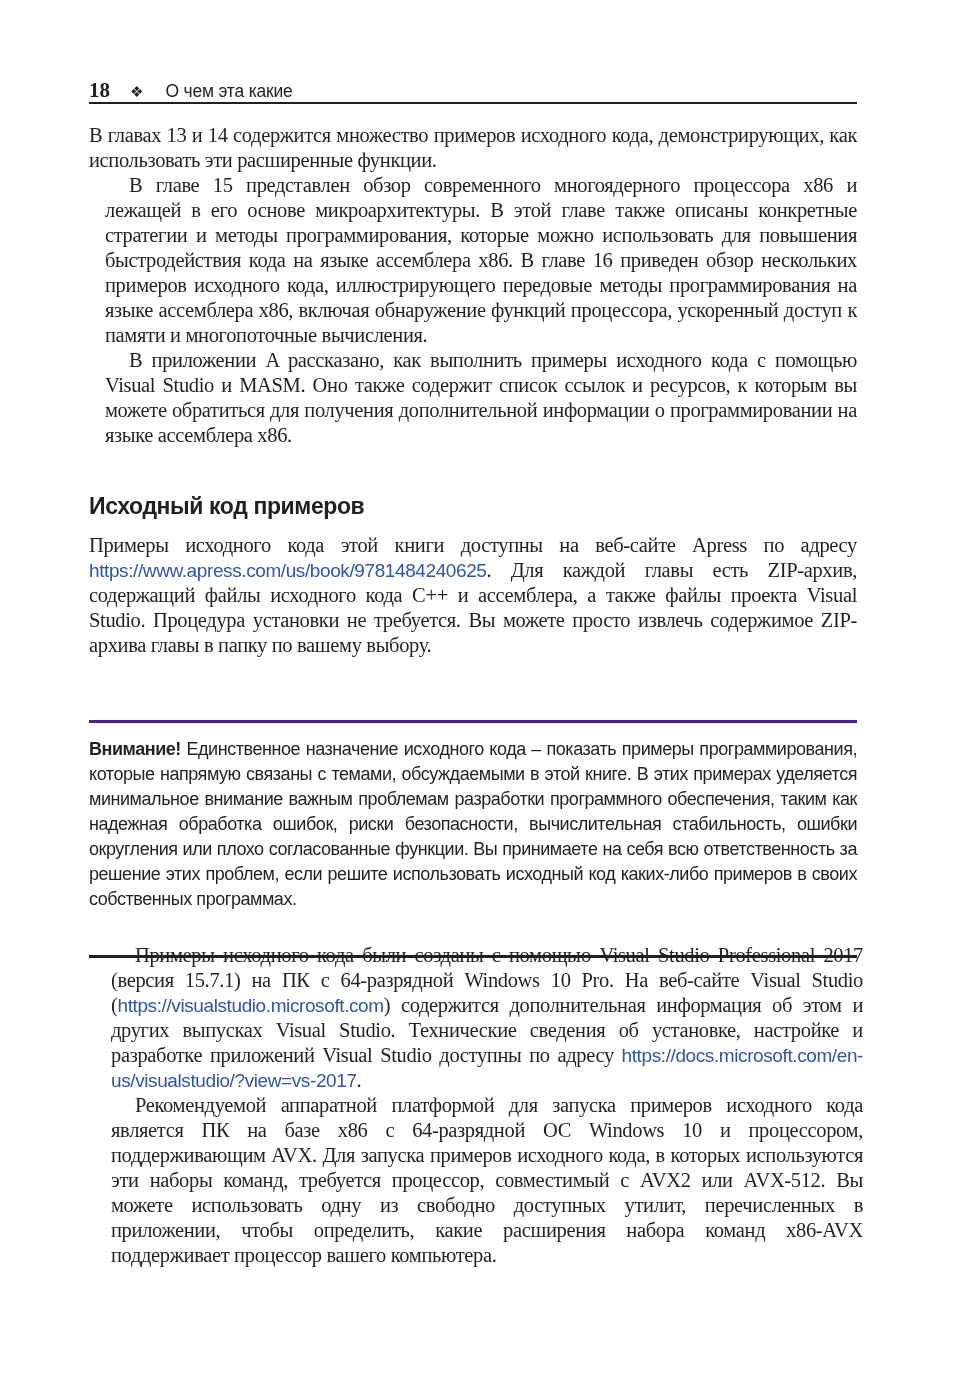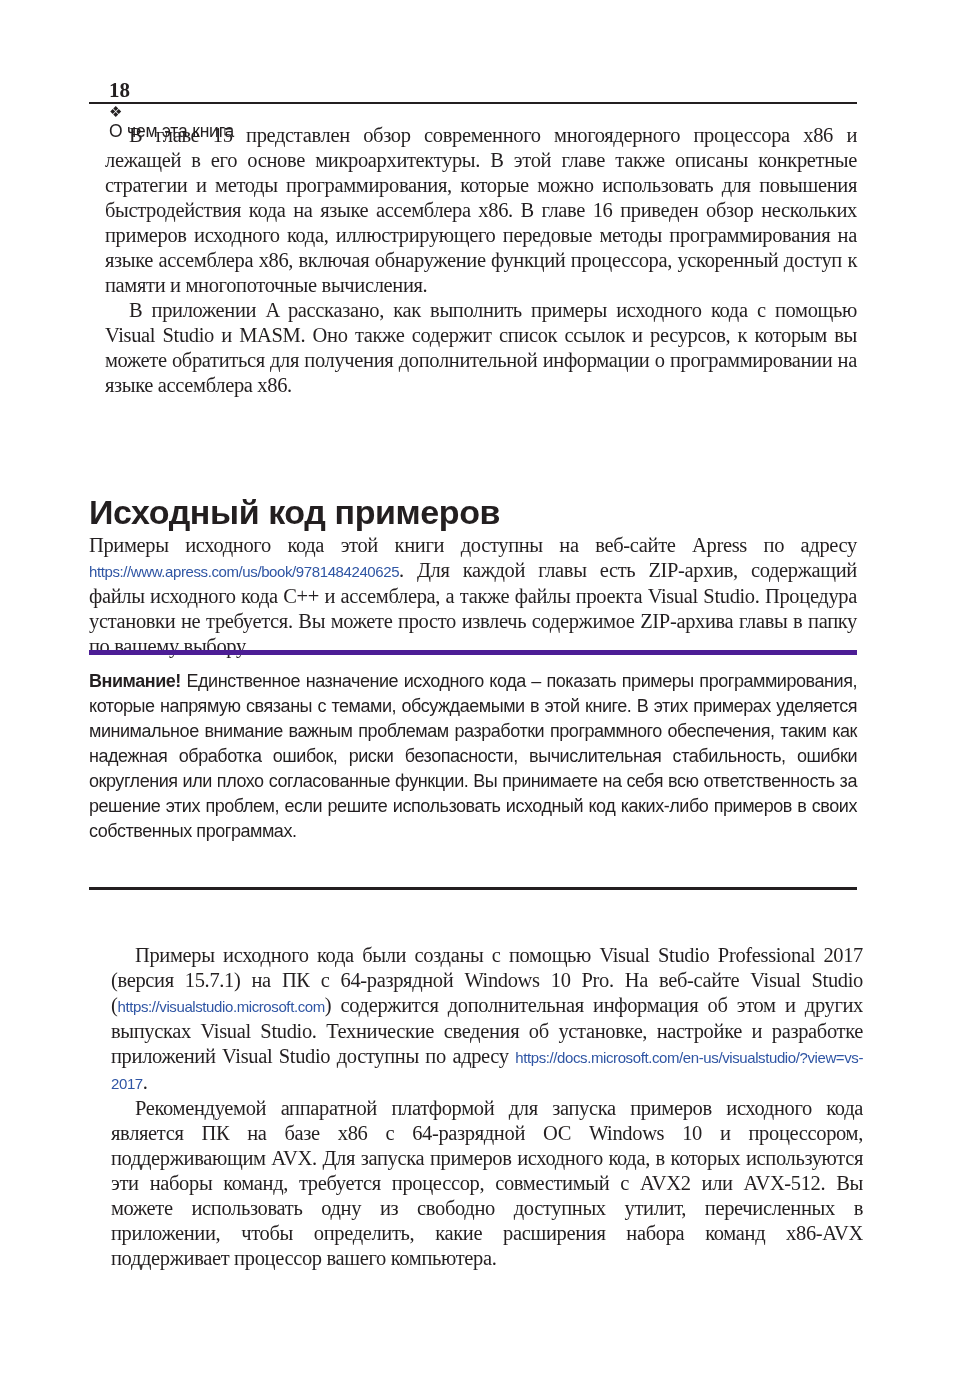--- a/index.html
+++ b/index.html
@@ -2,70 +2,71 @@
 <html><head>
 <meta charset="utf-8">
 <style>
   html, body { margin: 0; padding: 0; background: #ffffff; }
   body { width: 974px; height: 1388px; position: relative; overflow: hidden; }
   .page { position: absolute; left: 89px; top: 0; width: 768px; color: #231f20; }
 
   .running-head {
     position: absolute; top: 76px; left: 0; width: 768px; height: 26px;
     border-bottom: 2.5px solid #231f20;
-    display: flex; align-items: baseline; flex-direction: column;
+    display: flex; align-items: baseline;
   }
   .page-number { font-family: "Liberation Serif", serif; font-weight: bold; font-size: 21px; margin-top: 2px; }
   .head-ornament { font-family: "DejaVu Sans", sans-serif; font-size: 15px; margin-left: 20px; margin-right: 22px; }
   .head-title { font-family: "Liberation Sans", sans-serif; font-size: 17.5px; letter-spacing: -0.2px; }
 
   .body-text {
     font-family: "Liberation Serif", serif;
     font-size: 20.5px; line-height: 25px;
     text-align: justify; margin: 0;
     letter-spacing: -0.35px;
   }
   .indent { text-indent: 24px; margin-left: 16px; }
-  .link { color: #2f55a4; font-family: "Liberation Sans", sans-serif; font-size: 15px; letter-spacing: -0.4px; }
+  .link { color: #2f55a4; font-family: "Liberation Sans", sans-serif; font-size: 19px; letter-spacing: -0.4px; }
 
   .block1 { position: absolute; top: 123px; left: 0; width: 768px; }
 
   .section-heading {
     position: absolute; top: 493px; left: 0;
     font-family: "Liberation Sans", sans-serif; font-weight: bold;
-    font-size: 34px; margin: 0; letter-spacing: -0.4px;
+    font-size: 23px; margin: 0; letter-spacing: -0.4px;
   }
   .block2 { position: absolute; top: 533px; left: 0; width: 768px; }
 
   .note-box {
-    position: absolute; top: 650px; left: 0; width: 768px;
-    border-top: 5px solid #4c1d95; border-bottom: 3px solid #231f20;
+    position: absolute; top: 720px; left: 0; width: 768px;
+    border-top: 3px solid #4c1d95; border-bottom: 3px solid #231f20;
     padding: 14px 0 14px 0;
     height: 204px;
   }
   .note-text {
     font-family: "Liberation Sans", sans-serif; font-size: 18px; line-height: 25px;
     text-align: justify; margin: 0; letter-spacing: -0.45px;
   }
   .note-label { font-weight: bold; }
 
   .block3 { position: absolute; top: 943px; left: 6px; width: 768px; }
 </style>
 </head>
 <body>
 
 <div class="page">
 
   <div class="running-head">
     <span class="page-number">18</span>
     <span class="head-ornament">❖</span>
-    <span class="head-title">О чем эта книга</span>
+    <span class="head-title">О чем эта какие</span>
   </div>
 
   <div class="block1">
+    <p class="body-text">В главах 13 и 14 содержится множество примеров исходного кода, демонстрирующих, как использовать эти расширенные функции.</p>
     <p class="body-text indent">В главе 15 представлен обзор современного многоядерного процессора x86 и лежащей в его основе микроархитектуры. В этой главе также описаны конкретные стратегии и методы программирования, которые можно использовать для повышения быстродействия кода на языке ассемблера x86. В главе 16 приведен обзор нескольких примеров исходного кода, иллюстрирующего передовые методы программирования на языке ассемблера x86, включая обнаружение функций процессора, ускоренный доступ к памяти и многопоточные вычисления.</p>
     <p class="body-text indent">В приложении A рассказано, как выполнить примеры исходного кода с помощью Visual Studio и MASM. Оно также содержит список ссылок и ресурсов, к которым вы можете обратиться для получения дополнительной информации о программировании на языке ассемблера x86.</p>
   </div>
 
   <h2 class="section-heading">Исходный код примеров</h2>
 
   <div class="block2">
     <p class="body-text"><span>Примеры исходного кода этой книги доступны на веб-сайте Apress по адресу </span><span class="link">https://www.apress.com/us/book/9781484240625</span><span>. Для каждой главы есть ZIP-архив, содержащий файлы исходного кода C++ и ассемблера, а также файлы проекта Visual Studio. Процедура установки не требуется. Вы можете просто извлечь содержимое ZIP-архива главы в папку по вашему выбору.</span></p>
   </div>
 

